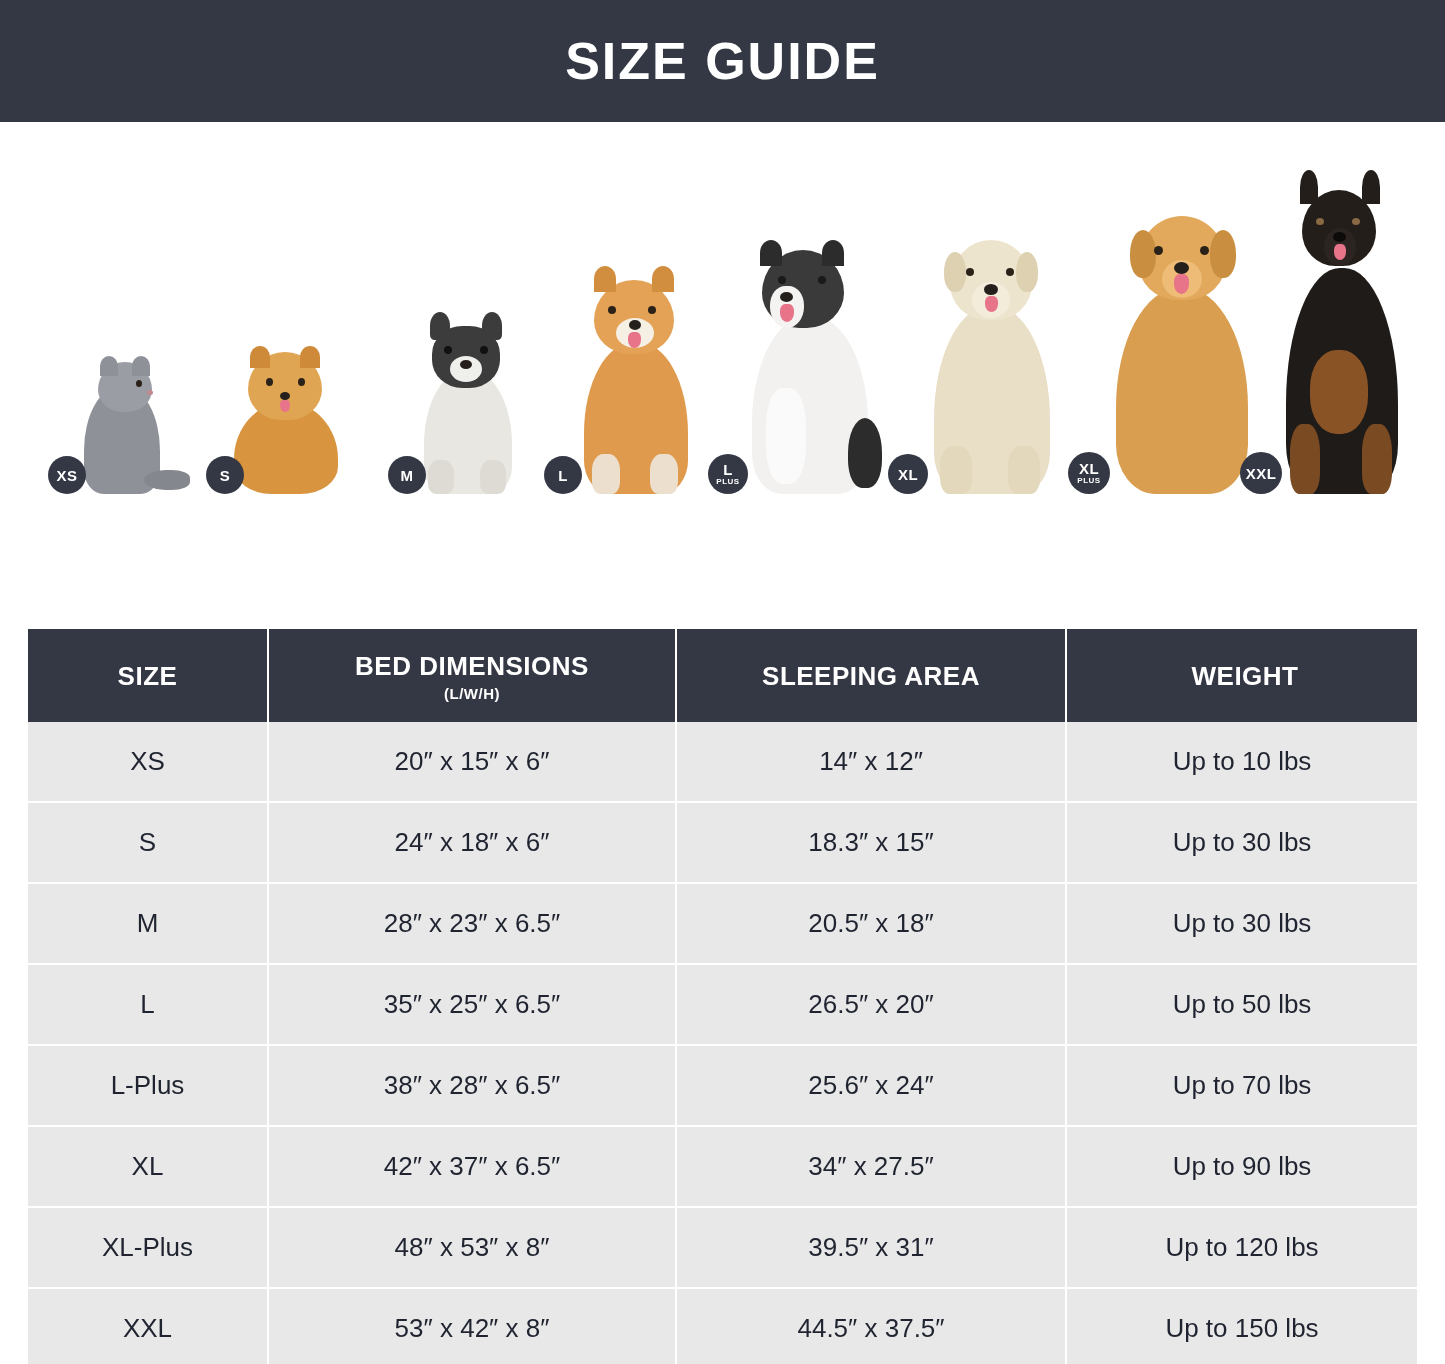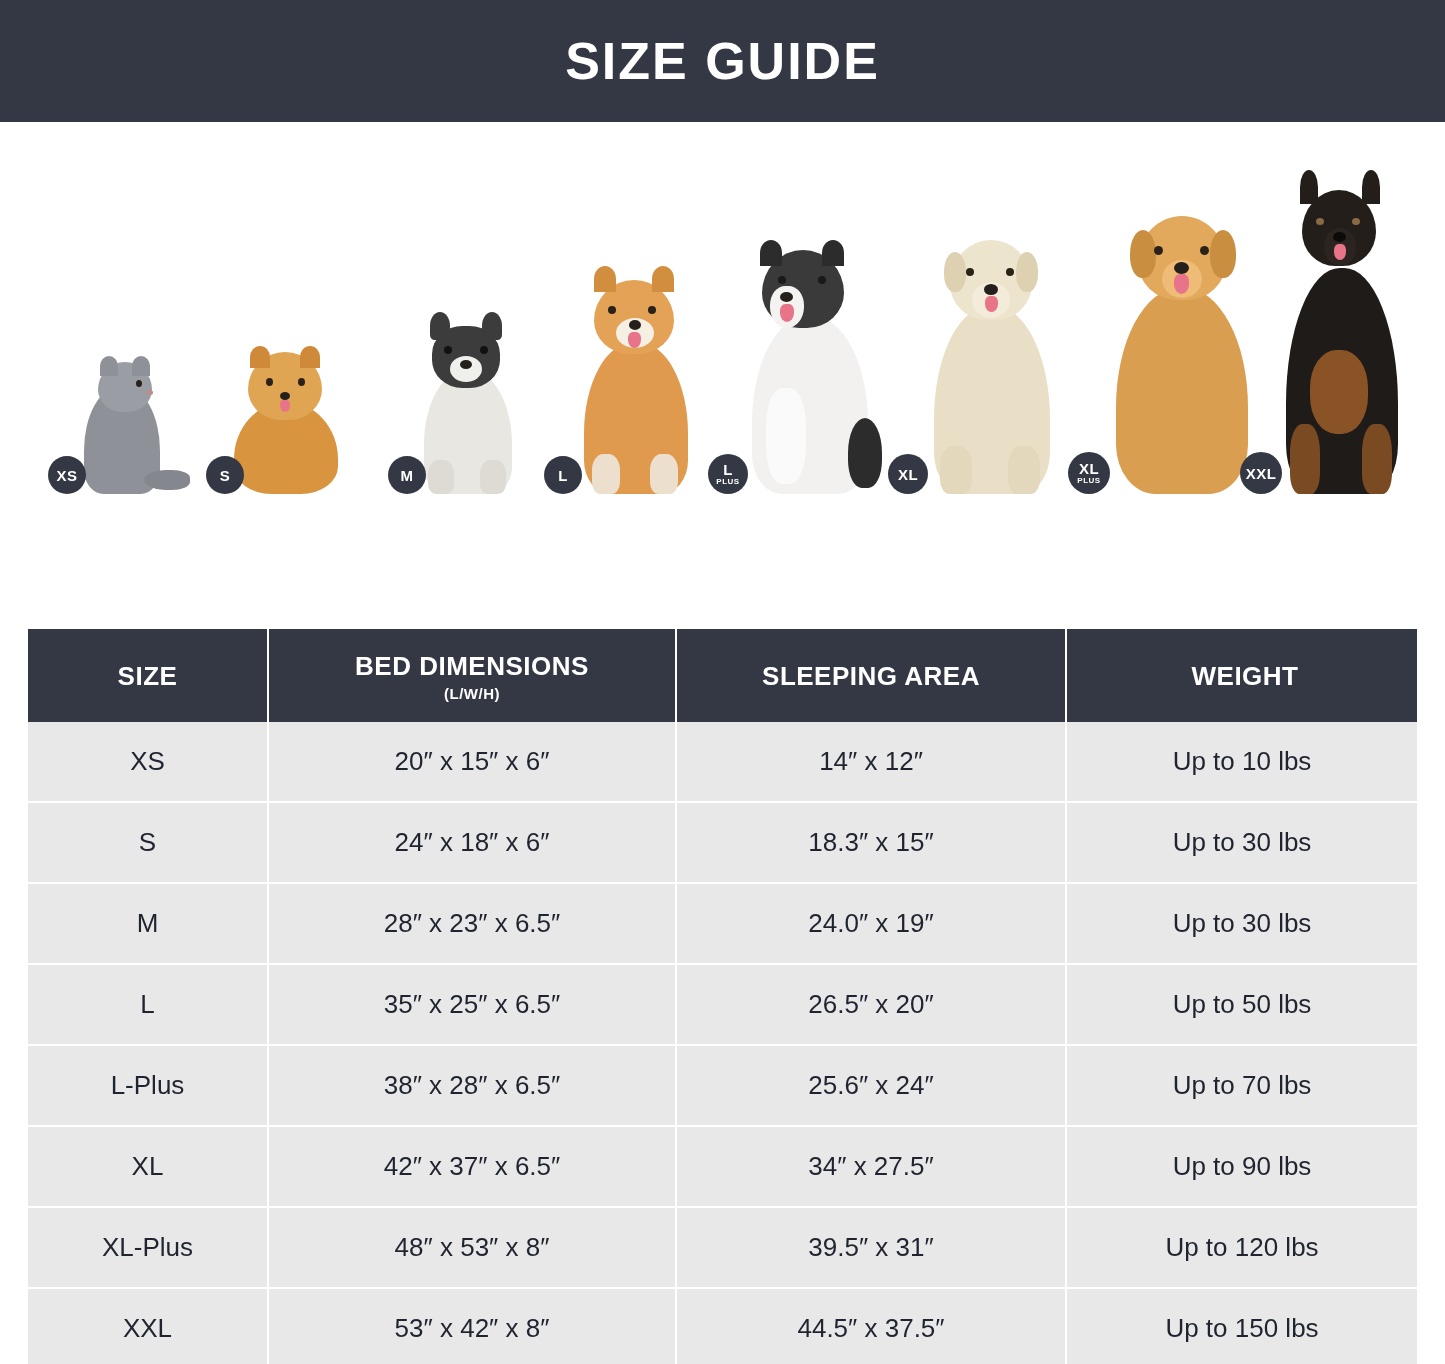--- a/index.html
+++ b/index.html
@@ -363,21 +363,21 @@
         </tr>
         <tr>
           <td>S</td>
           <td>24″ x 18″ x 6″</td>
           <td>18.3″ x 15″</td>
           <td>Up to 30 lbs</td>
         </tr>
         <tr>
           <td>M</td>
           <td>28″ x 23″ x 6.5″</td>
-          <td>24.0″ x 19″</td>
+          <td>20.5″ x 18″</td>
           <td>Up to 30 lbs</td>
         </tr>
         <tr>
           <td>L</td>
           <td>35″ x 25″ x 6.5″</td>
           <td>26.5″ x 20″</td>
           <td>Up to 50 lbs</td>
         </tr>
         <tr>
           <td>L-Plus</td>

